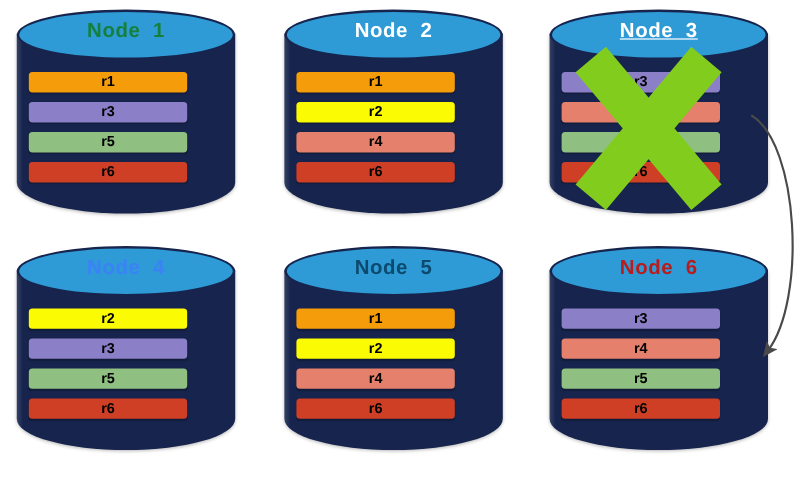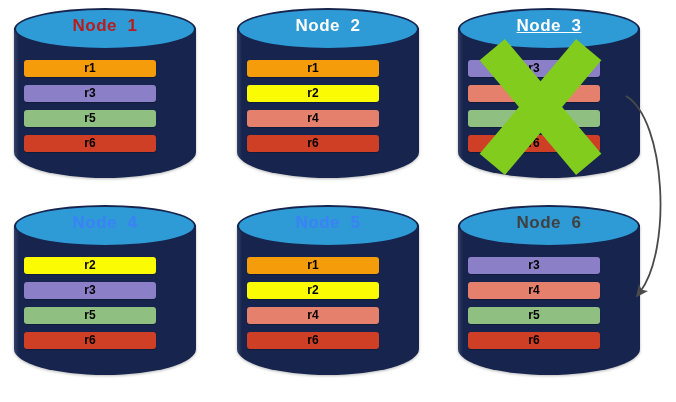--- a/index.html
+++ b/index.html
@@ -135,21 +135,21 @@
   }
 </style>
 </head>
 <body style="background: rgb(255, 255, 255);">
 
 <div id="diagram">
 
   <div class="node" style="left: 14px; top: 8px;">
       <div class="cyl-body" style="background: rgb(23, 37, 78);"></div>
       <div class="cyl-top" style="background: rgb(46, 155, 214);"></div>
-      <div class="node-title" style="color: #b91c1c;">Node  1</div>
+      <div class="node-title" style="color: #15803d;">Node  1</div>
       <div class="records">
         <div class="record" style="background: rgb(245, 156, 11);">r1</div>
         <div class="record" style="background: rgb(139, 127, 199);">r3</div>
         <div class="record" style="background: rgb(143, 192, 129);">r5</div>
         <div class="record" style="background: rgb(207, 63, 38);">r6</div>
       </div>
     </div>
     <div class="node" style="left: 237px; top: 8px;">
       <div class="cyl-body" style="background: rgb(23, 37, 78);"></div>
       <div class="cyl-top" style="background: rgb(46, 155, 214);"></div>
@@ -183,32 +183,32 @@
       <div class="records">
         <div class="record" style="background: rgb(251, 252, 3);">r2</div>
         <div class="record" style="background: rgb(139, 127, 199);">r3</div>
         <div class="record" style="background: rgb(143, 192, 129);">r5</div>
         <div class="record" style="background: rgb(207, 63, 38);">r6</div>
       </div>
     </div>
     <div class="node" style="left: 237px; top: 205px;">
       <div class="cyl-body" style="background: rgb(23, 37, 78);"></div>
       <div class="cyl-top" style="background: rgb(46, 155, 214);"></div>
-      <div class="node-title" style="color: #3b82f6;">Node  5</div>
+      <div class="node-title" style="color: #0c4a6e;">Node  5</div>
       <div class="records">
         <div class="record" style="background: rgb(245, 156, 11);">r1</div>
         <div class="record" style="background: rgb(251, 252, 3);">r2</div>
         <div class="record" style="background: rgb(228, 128, 107);">r4</div>
         <div class="record" style="background: rgb(207, 63, 38);">r6</div>
       </div>
     </div>
     <div class="node" style="left: 458px; top: 205px;">
       <div class="cyl-body" style="background: rgb(23, 37, 78);"></div>
       <div class="cyl-top" style="background: rgb(46, 155, 214);"></div>
-      <div class="node-title" style="color: #404040;">Node  6</div>
+      <div class="node-title" style="color: #b91c1c;">Node  6</div>
       <div class="records">
         <div class="record" style="background: rgb(139, 127, 199);">r3</div>
         <div class="record" style="background: rgb(228, 128, 107);">r4</div>
         <div class="record" style="background: rgb(143, 192, 129);">r5</div>
         <div class="record" style="background: rgb(207, 63, 38);">r6</div>
       </div>
     </div>
     <svg id="arrow" viewBox="0 0 676 402" xmlns="http://www.w3.org/2000/svg">
     <defs>
       <marker id="arrowhead" markerWidth="7" markerHeight="7" refX="3.2" refY="3.2" orient="auto">

